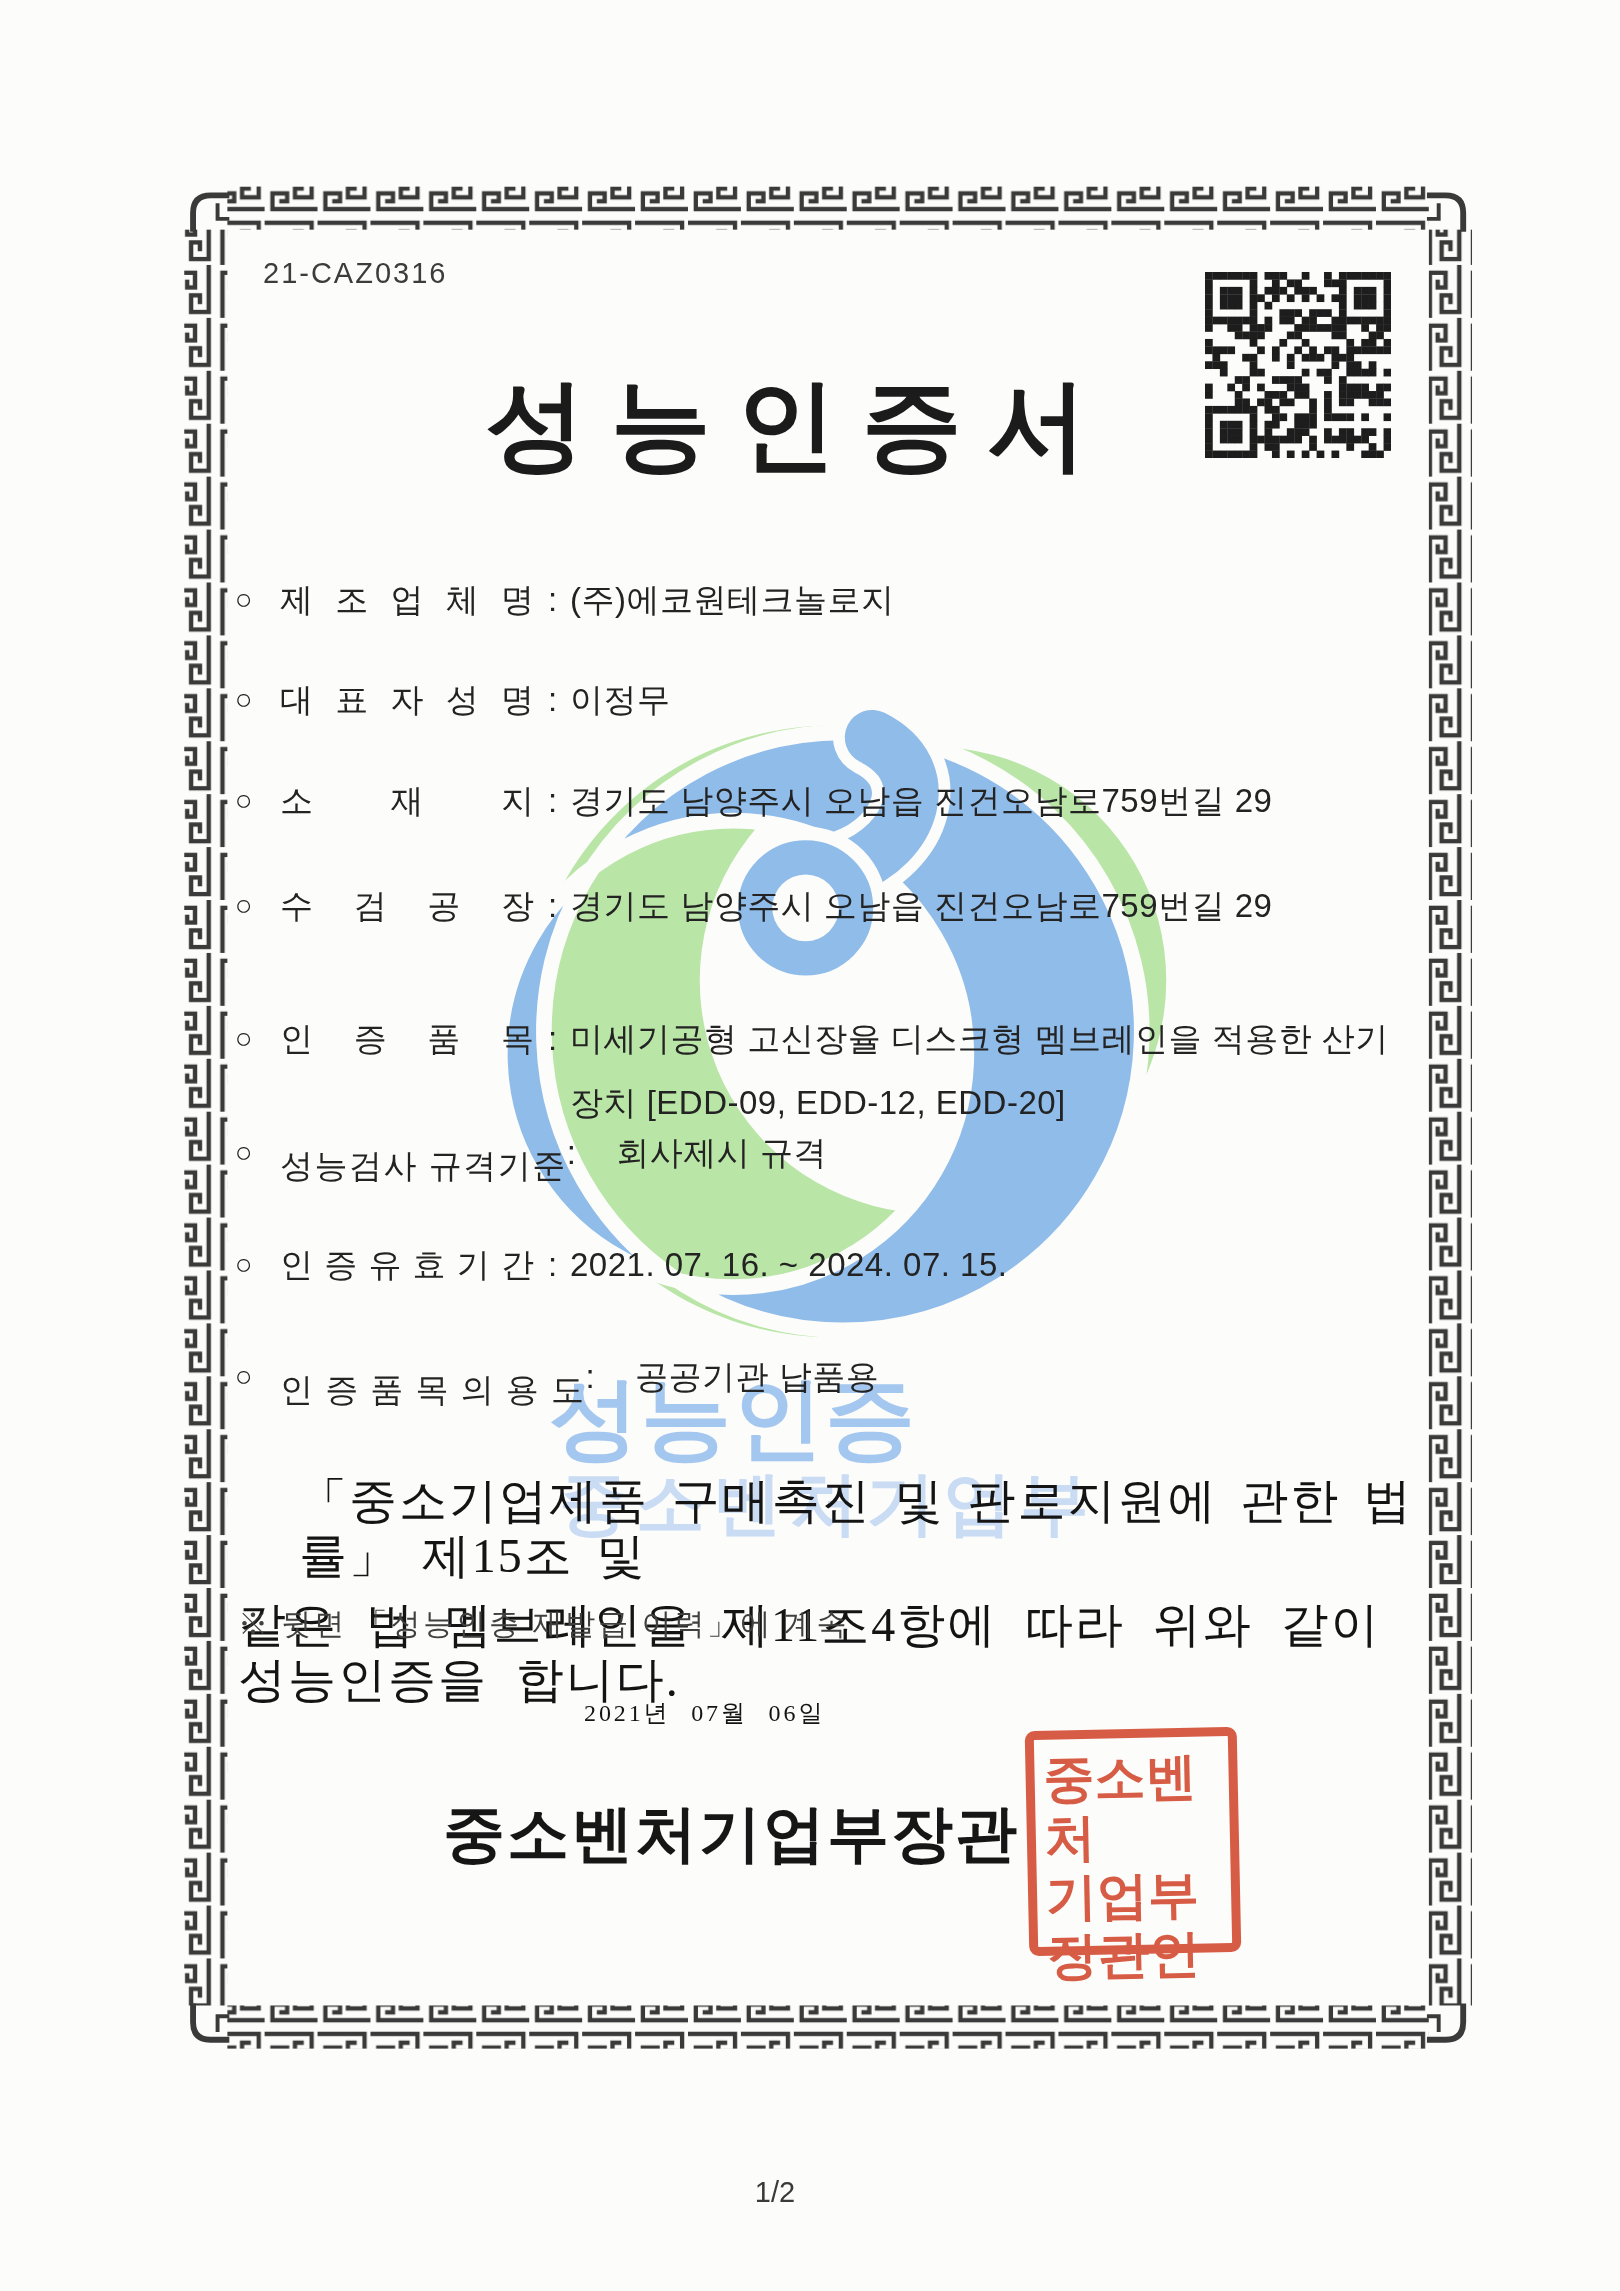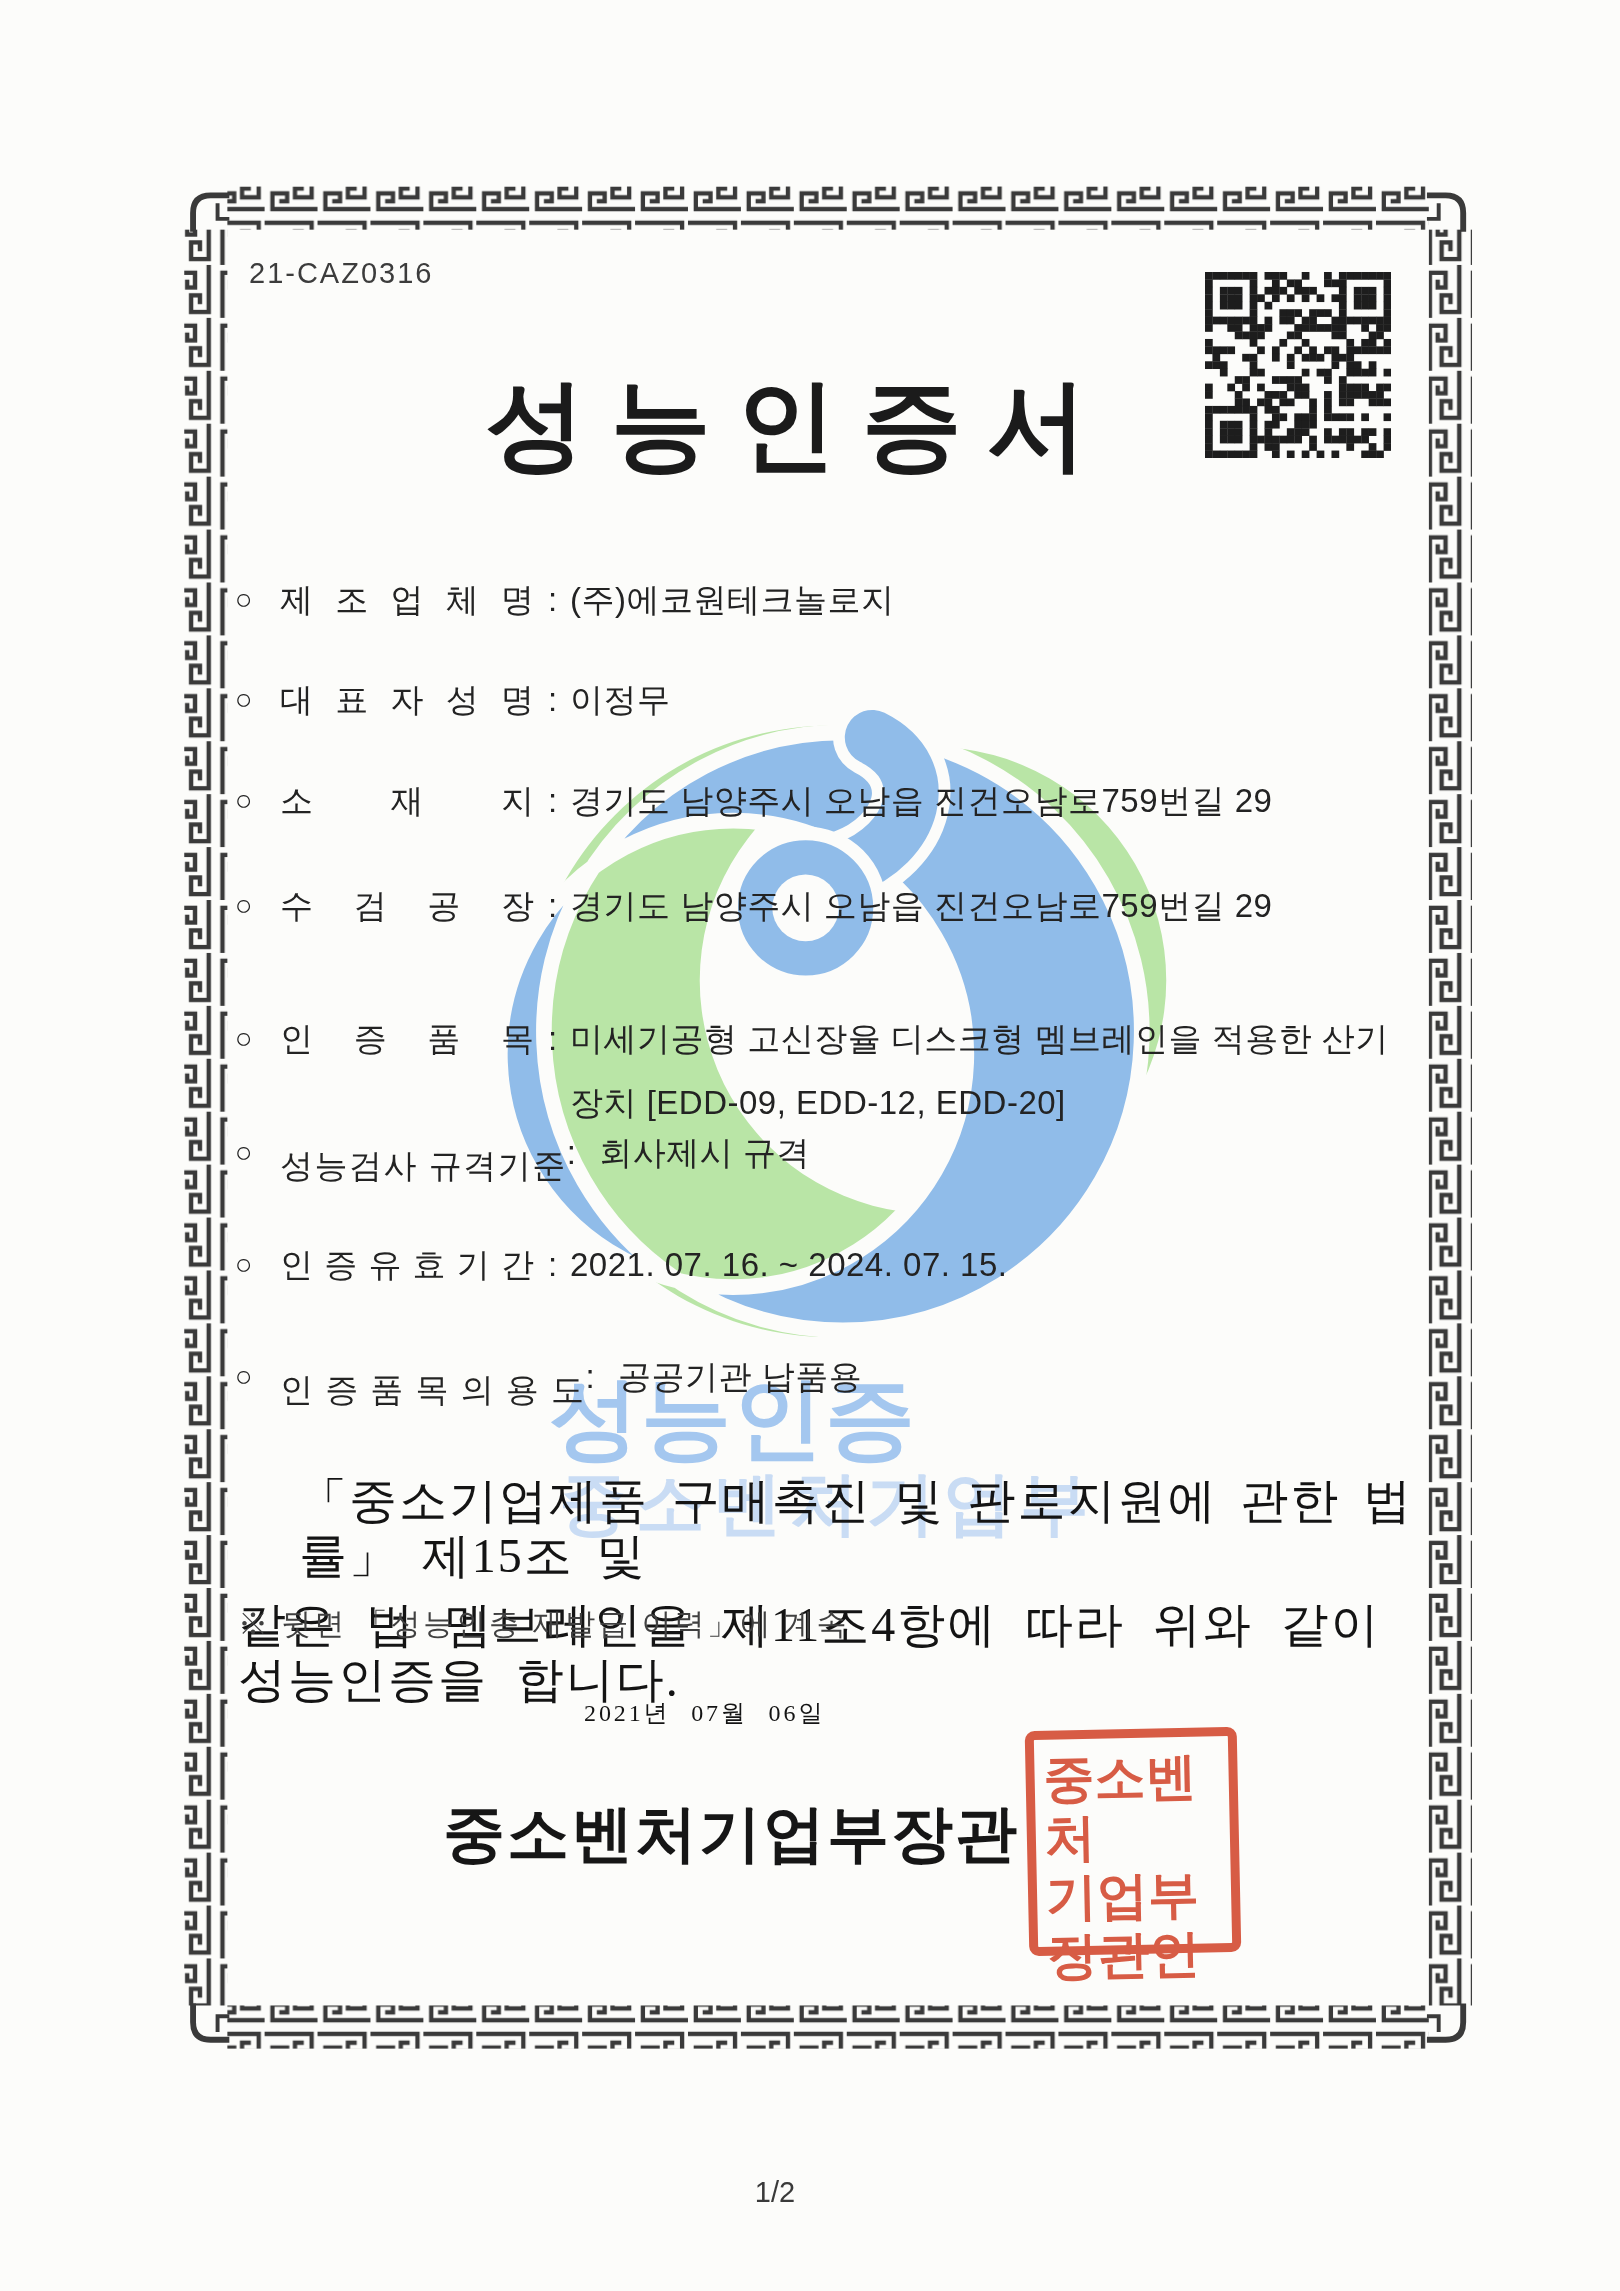--- a/index.html
+++ b/index.html
@@ -10,39 +10,39 @@
   html,body{margin:0;padding:0;background:#ffffff;}
   .page{position:relative;width:1620px;height:2292px;background:#fcfcfa;overflow:hidden;
         font-family:"Liberation Sans",sans-serif;color:var(--text-ink);}
   .layer{position:absolute;left:0;top:0;width:100%;height:100%;}
   .wm{z-index:0;}
   .border-svg{z-index:1;}
   .mline{fill:none;stroke:var(--border-ink);stroke-width:4.4;}
   .corner{fill:none;stroke:var(--border-ink);}
   .content{z-index:2;}
 
-  .doc-number{position:absolute;left:249px;top:257px;font-size:29px;letter-spacing:2px;color:#3c3c3c;}
+  .doc-number{position:absolute;left:263px;top:257px;font-size:29px;letter-spacing:2px;color:#3c3c3c;}
 
   .qr-wrap{position:absolute;left:1205px;top:272px;width:186px;height:186px;}
   .qr-wrap svg{width:100%;height:100%;fill:#1d1d1d;}
 
   .title{position:absolute;top:359px;left:0;width:1620px;text-align:center;
          font-family:"Liberation Serif",serif;font-size:100px;font-weight:bold;
          letter-spacing:25.5px;padding-right:22px;box-sizing:border-box;color:#1b1b1b;}
 
   .row{position:absolute;left:235px;display:flex;align-items:flex-start;}
   .bullet{width:45px;font-size:29px;line-height:47px;}
   .flabel{width:255px;font-size:33px;line-height:47px;letter-spacing:1px;
           text-align:justify;text-align-last:justify;}
   .colon{width:35px;text-align:center;font-size:33px;line-height:47px;}
   .fvalue{font-size:33px;line-height:47px;letter-spacing:0.5px;max-width:882px;}
   .fvalue .vline2{margin-top:16.7px;}
   .row.compact .flabel{width:auto;text-align:justify;text-align-last:auto;letter-spacing:1.5px;margin-top:13px;}
   .row.compact .colon{width:21.6px;text-align:left;}
-  .row.compact .fvalue{margin-left:11px;}
+  .row.compact .fvalue{margin-left:28px;}
 
   .wm-logo-text{position:absolute;left:549px;top:1358px;font-size:90px;font-weight:bold;
                 color:var(--wm-text-blue);letter-spacing:2px;z-index:0;}
   .wm-ministry{position:absolute;left:559px;top:1458px;font-size:69px;font-weight:bold;
                color:var(--wm-ministry-blue);letter-spacing:7.8px;z-index:0;}
 
   .statement{position:absolute;left:238px;top:1473px;width:1191px;
              font-family:"Liberation Serif",serif;font-size:48px;color:#141414;}
   .statement .s1{margin-left:61px;letter-spacing:2px;word-spacing:8.8px;line-height:55px;}
   .statement .s2{margin-top:13.7px;letter-spacing:2px;word-spacing:13.7px;line-height:55px;}

